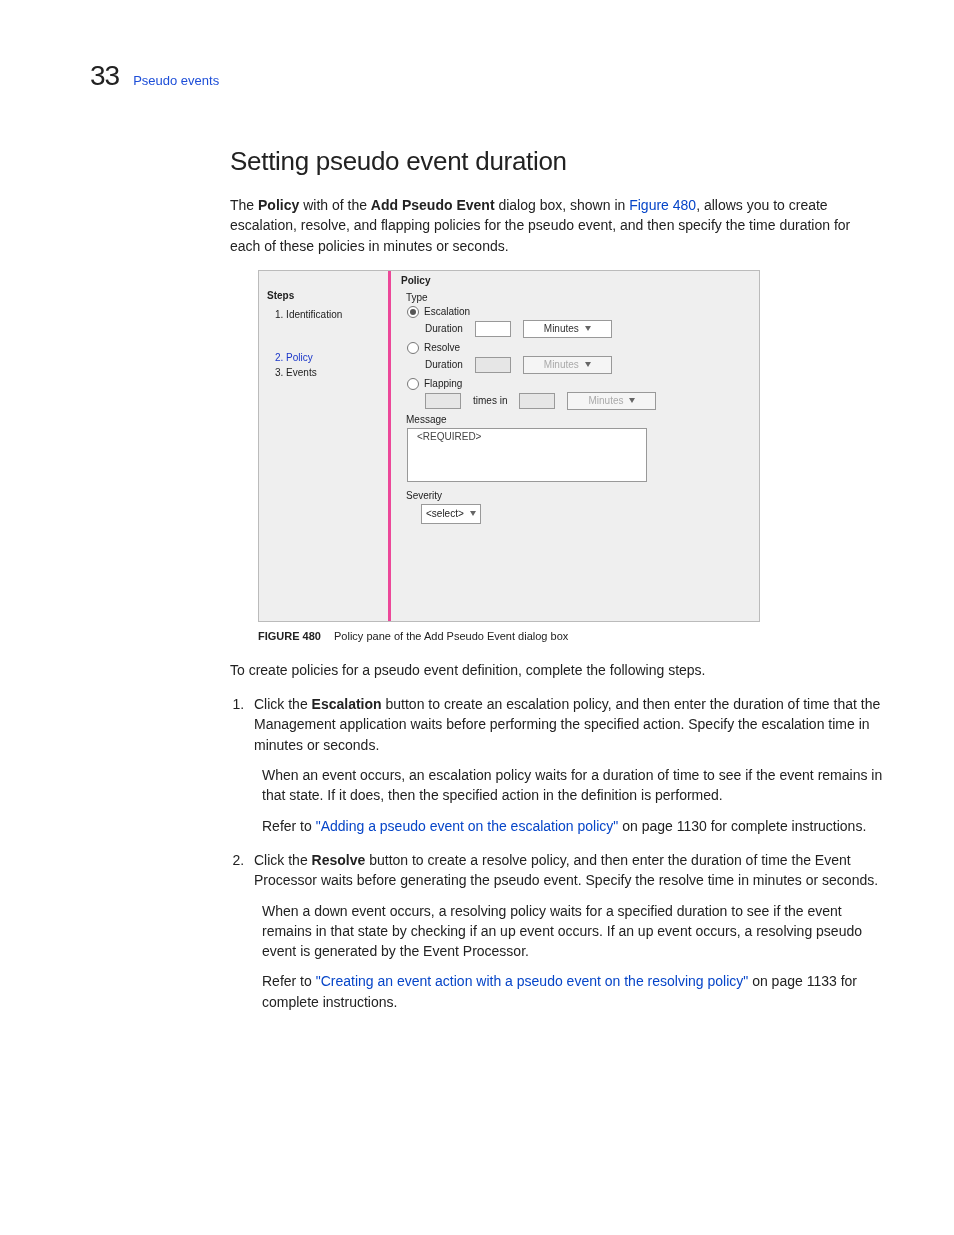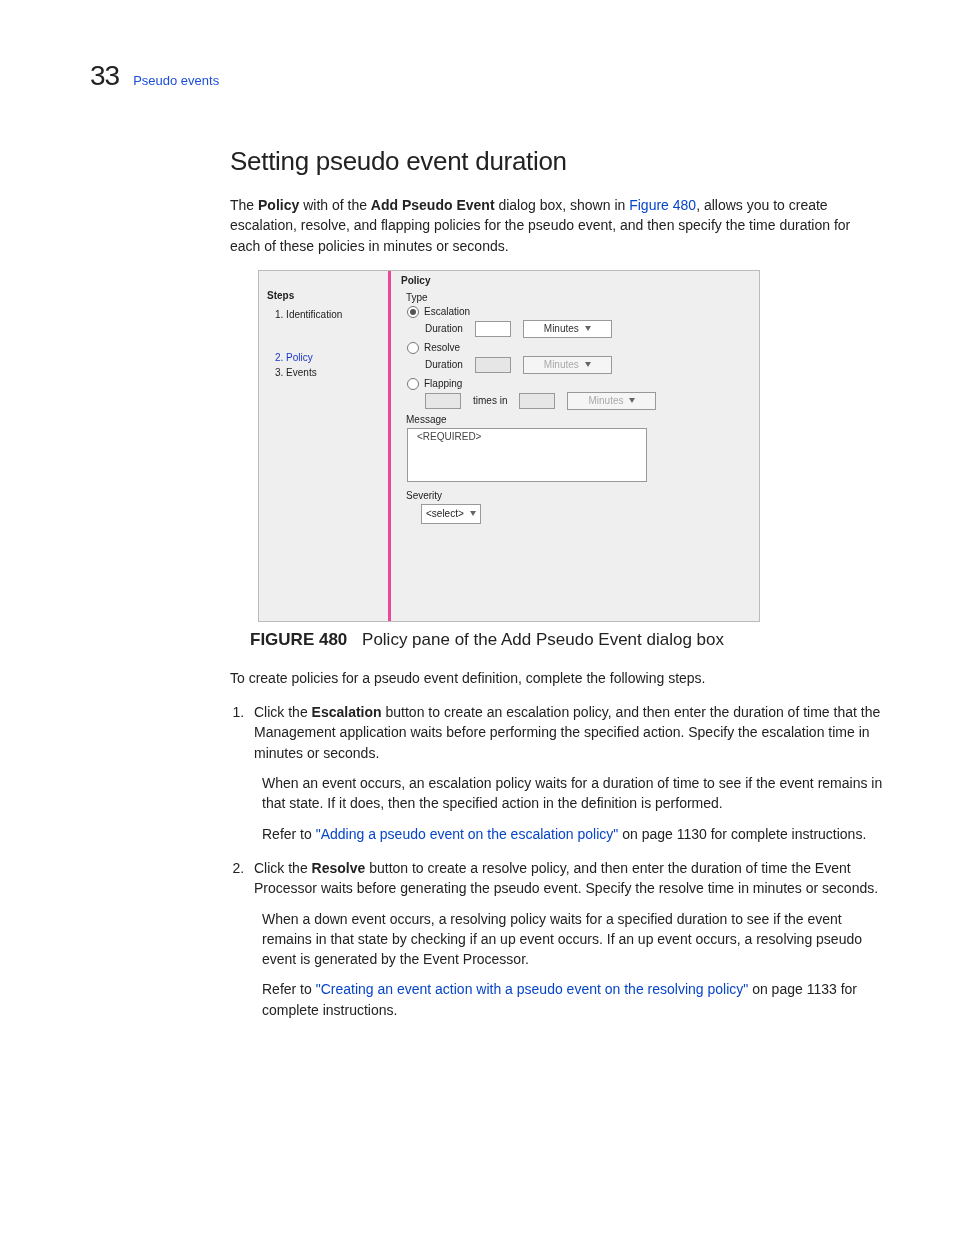--- a/index.html
+++ b/index.html
@@ -144,21 +144,21 @@
     border-bottom: 4px solid transparent;
     border-right: 5px solid #2a5;
   }
   .arrow-right {
     border-top: 4px solid transparent;
     border-bottom: 4px solid transparent;
     border-left: 5px solid #2a5;
   }
 
   .fig-caption {
-    font-size: 17px; margin: 6px 0 18px 20px;
+    font-size: 11px; margin: 6px 0 18px 28px;
   }
   .fig-caption .fignum { font-weight: 700; margin-right: 10px; }
 
   ol.steps { padding-left: 18px; margin: 0; }
   ol.steps > li {
     font-size: 14px; line-height: 1.45; margin-bottom: 14px;
     padding-left: 6px;
   }
   ol.steps p { margin: 10px 0 0 8px; font-size: 14px; line-height: 1.45; }
 </style>

